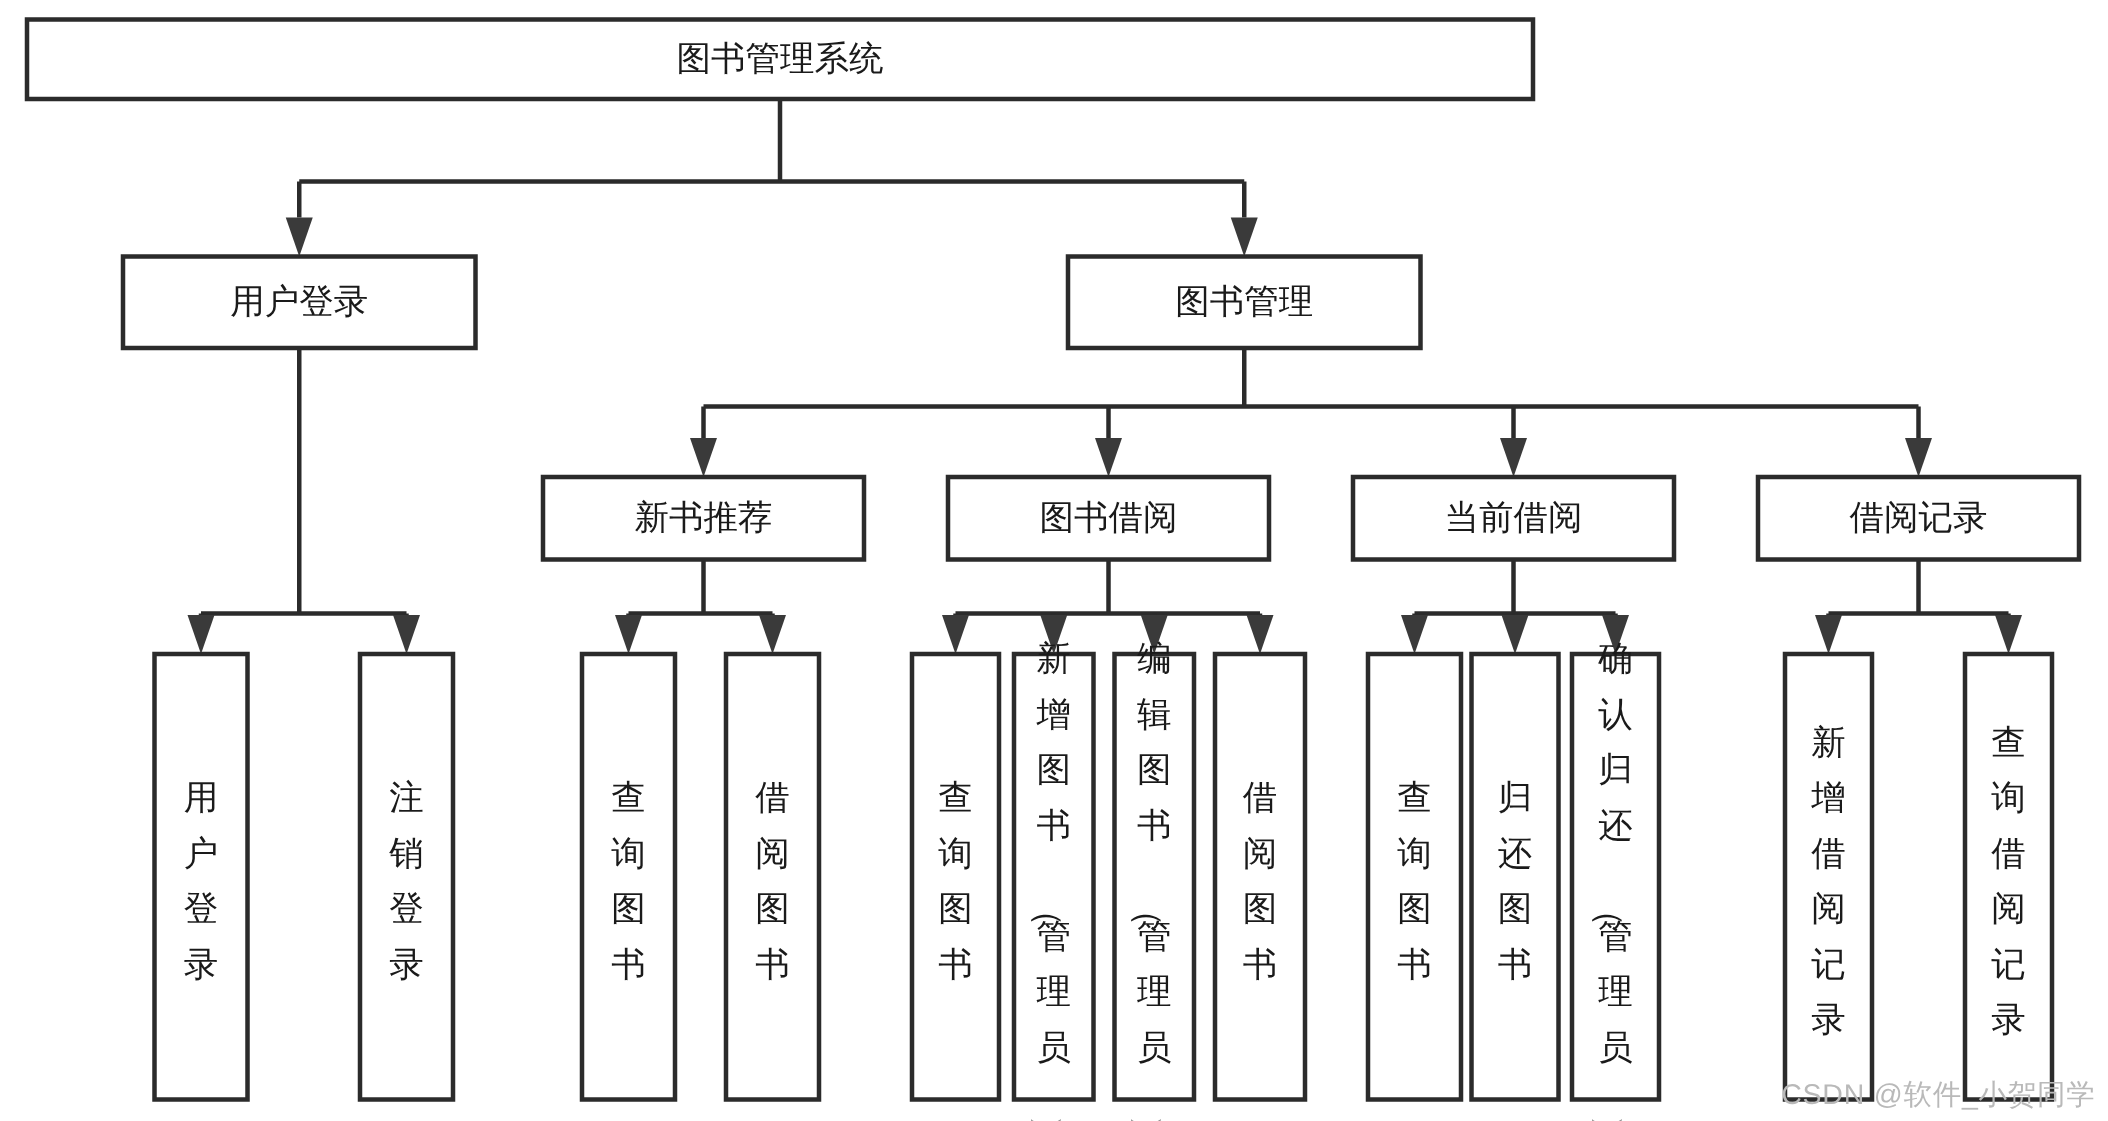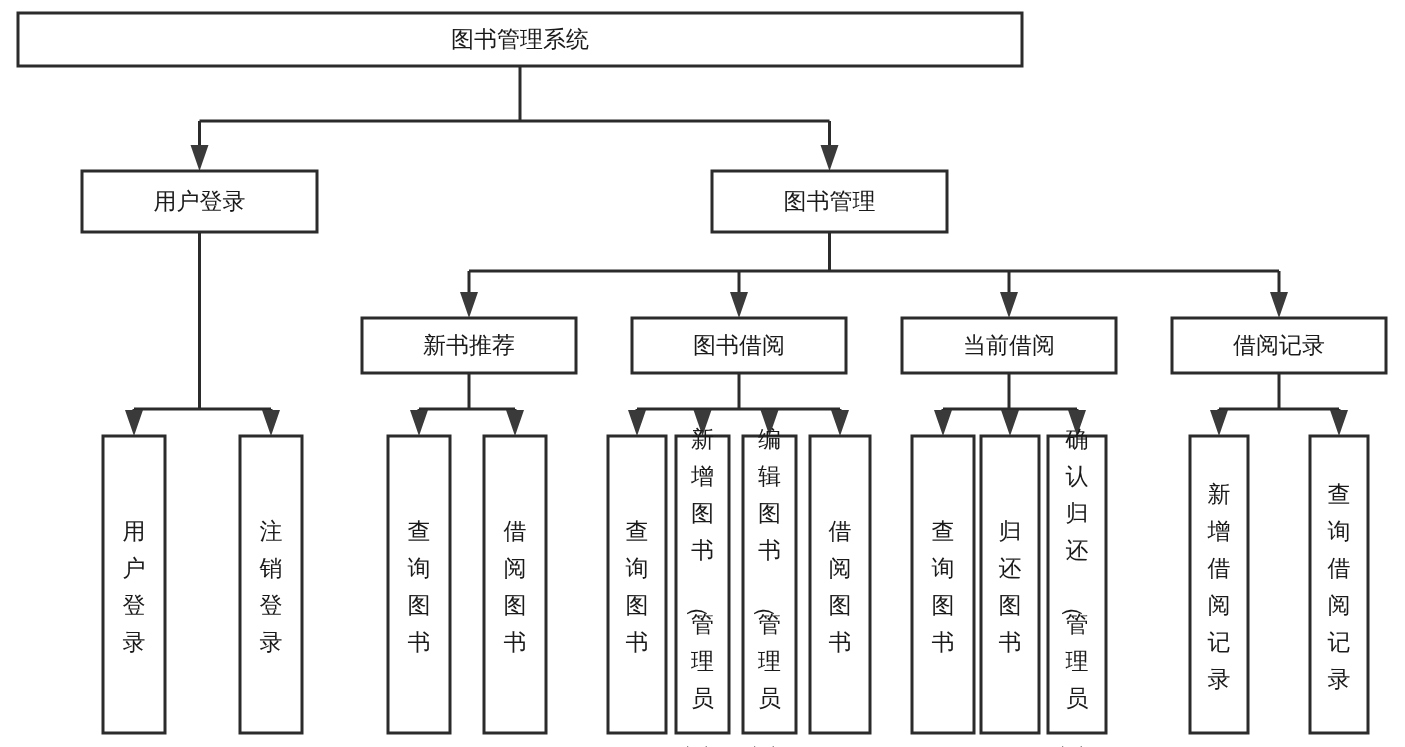--- a/index.html
+++ b/index.html
@@ -202,13 +202,14 @@
         <g>
           <rect x="1190" y="436" width="58" height="297" class="node-rect"></rect>
           <text x="1219" y="502.36" class="node-label-v"><tspan x="1219" dy="0">新</tspan><tspan x="1219" dy="37">增</tspan><tspan x="1219" dy="37">借</tspan><tspan x="1219" dy="37">阅</tspan><tspan x="1219" dy="37">记</tspan><tspan x="1219" dy="37">录</tspan></text>
         </g>
         <g>
           <rect x="1310" y="436" width="58" height="297" class="node-rect"></rect>
           <text x="1339" y="502.36" class="node-label-v"><tspan x="1339" dy="0">查</tspan><tspan x="1339" dy="37">询</tspan><tspan x="1339" dy="37">借</tspan><tspan x="1339" dy="37">阅</tspan><tspan x="1339" dy="37">记</tspan><tspan x="1339" dy="37">录</tspan></text>
         </g>
       </g>
   </svg>
+  <div class="watermark">CSDN @软件_小贺同学</div>
 </div>
 
 </body></html>

